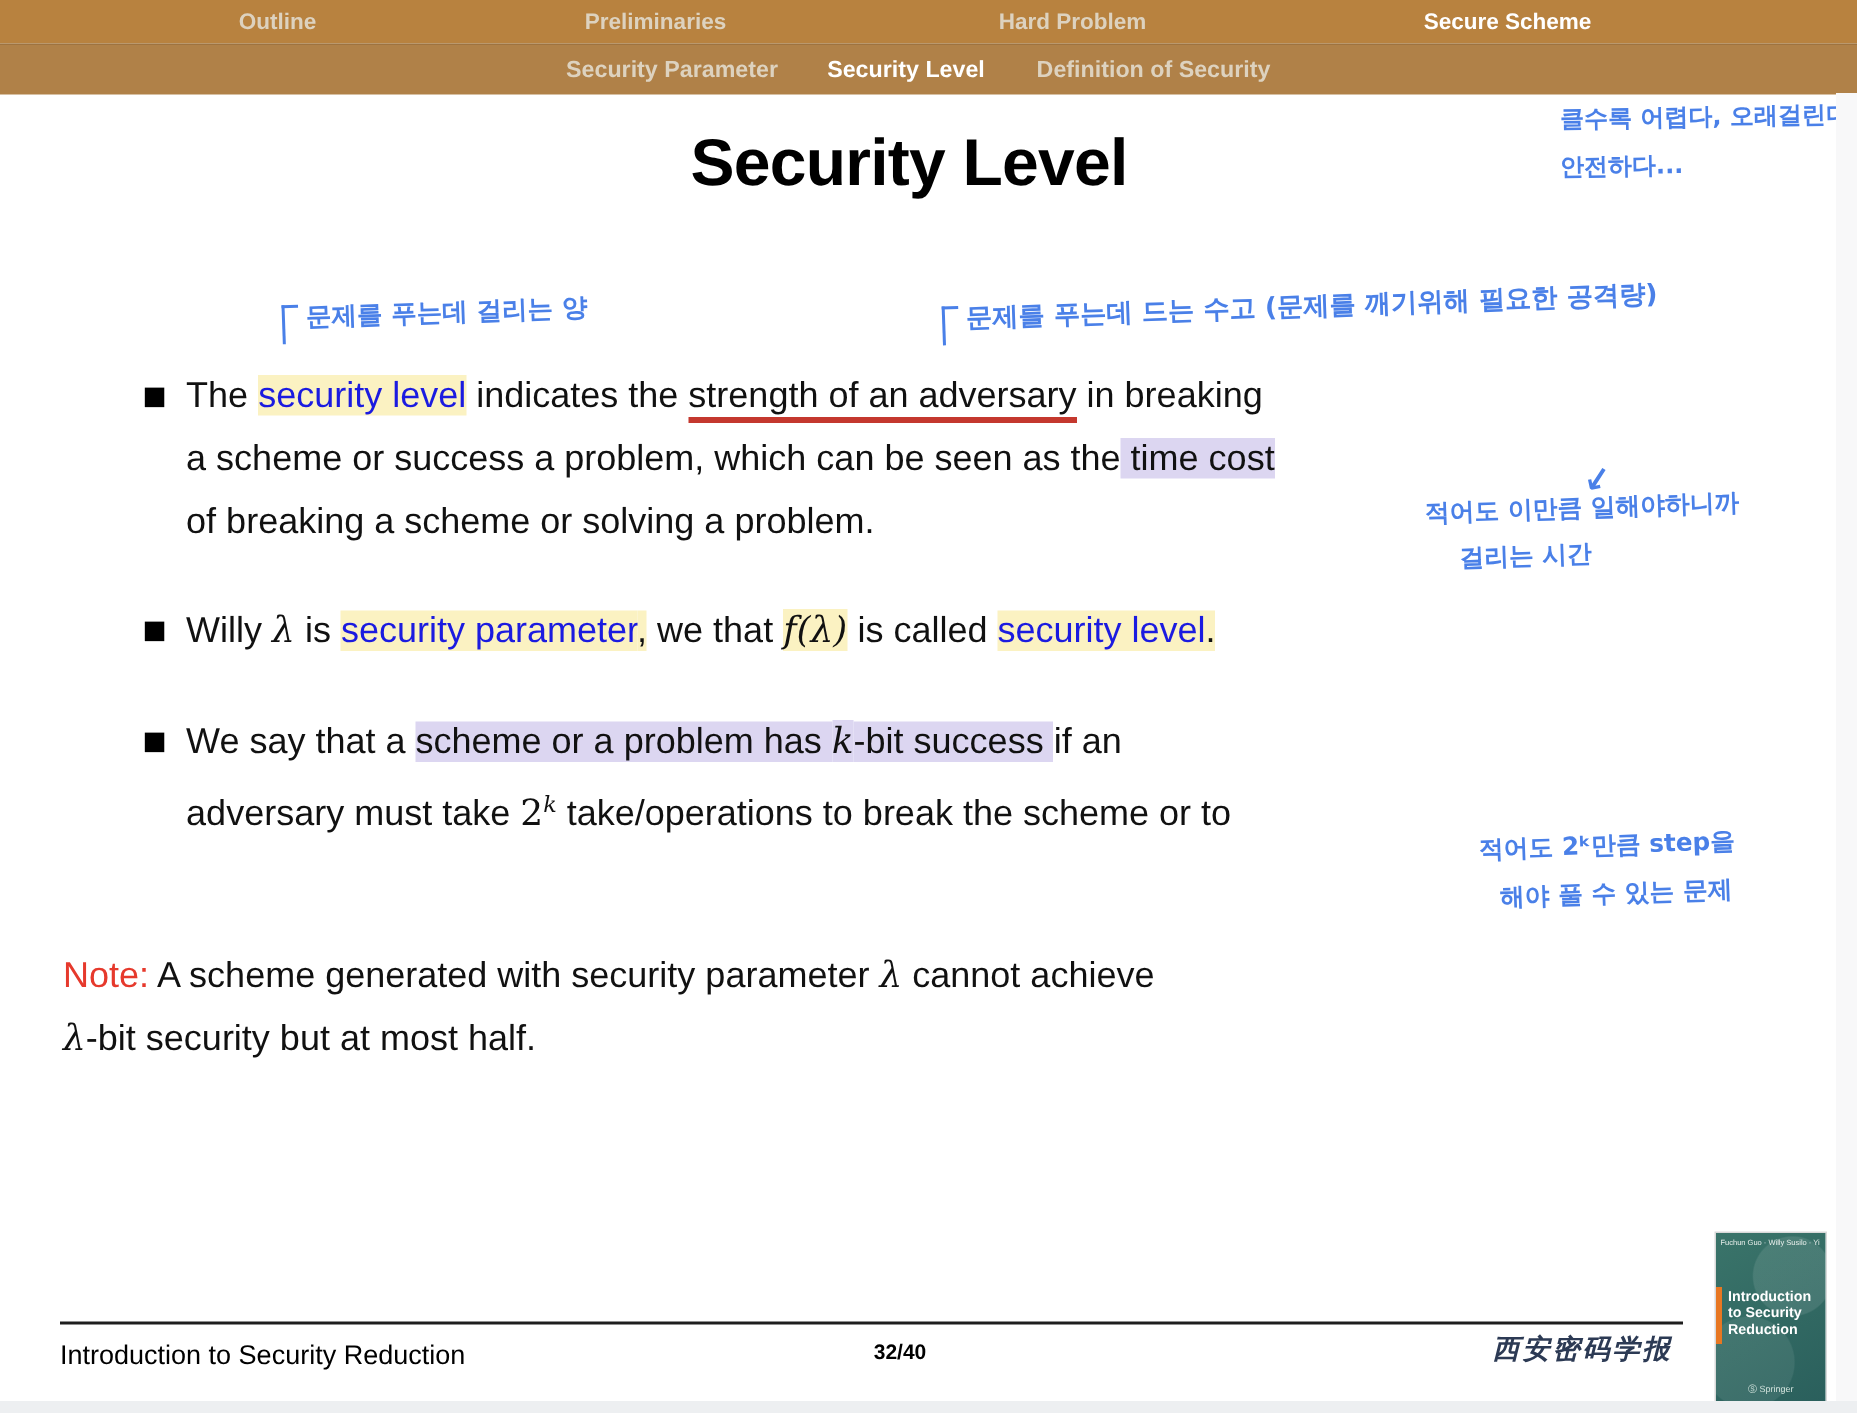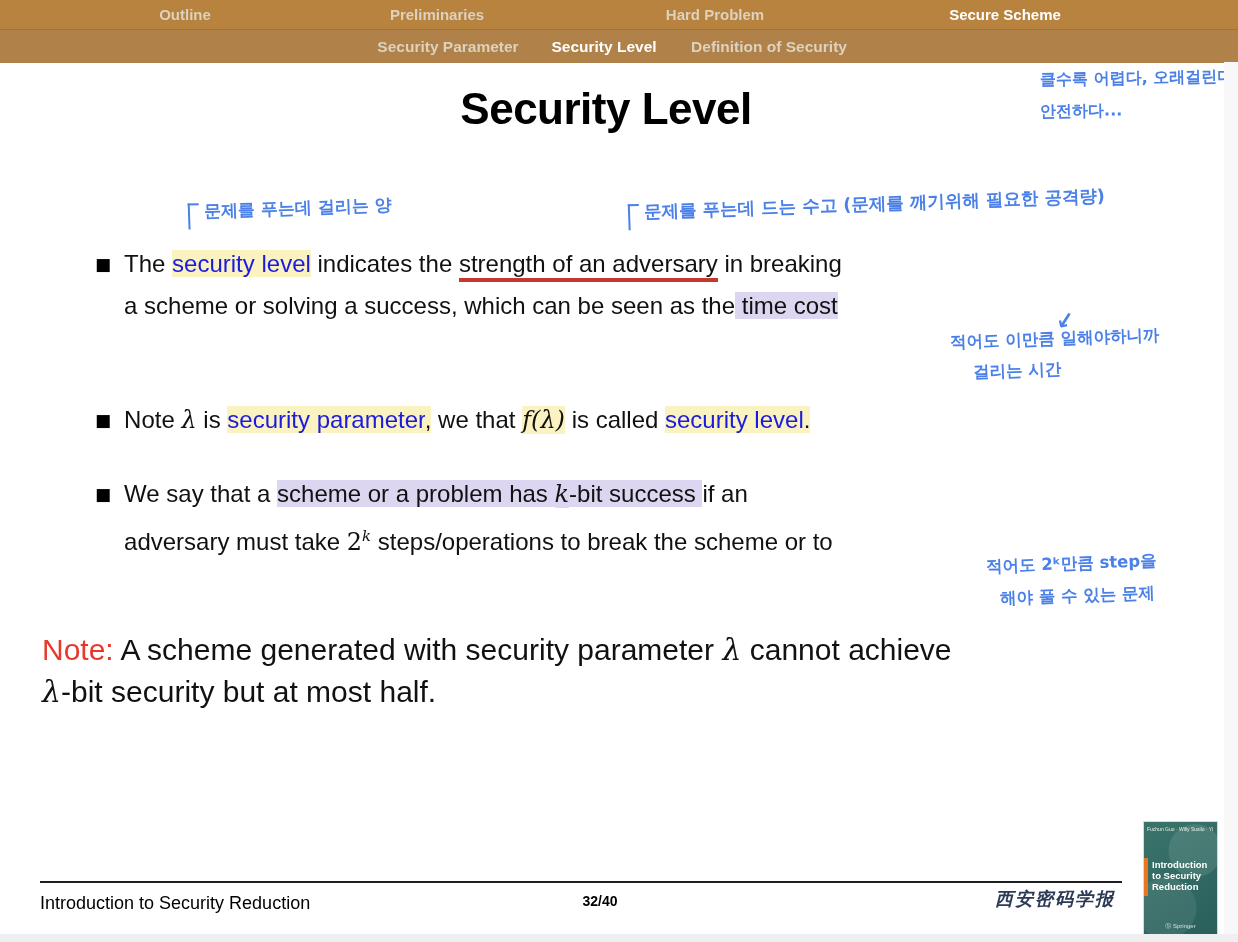--- a/index.html
+++ b/index.html
@@ -21,21 +21,21 @@
   
   .title{position:absolute;left:0;top:84px;width:1212px;text-align:center;
          font-size:44px;font-weight:700;letter-spacing:-0.5px;color:#000;}
 
   .bullet{position:absolute;left:95px;display:flex;align-items:flex-start;}
   .marker{font-family:"DejaVu Sans",sans-serif;font-size:17px;line-height:42px;
           margin-right:13px;color:#000;}
   .btext{font-size:24px;line-height:42px;color:#111;}
   .rline{height:42px;white-space:nowrap;}
   .b1{top:243px;} .b2{top:399px;} .b3{top:473px;}
-  .note{position:absolute;left:42px;top:629px;font-size:30px;line-height:42px;}
+  .note{position:absolute;left:42px;top:629px;font-size:24px;line-height:42px;}
 
   
   .s-blue{color:#1b1be0;}
   .s-red{color:#e6392c;}
   .s-hl-yellow{background:#fbf2c2;}
   .s-hl-lav{background:#dcd6f1;}
   .s-ured{border-bottom:4px solid #c4382e;padding-bottom:1px;}
   .s-math{font-family:"DejaVu Serif",serif;font-style:italic;}
   .s-math-up{font-family:"DejaVu Serif",serif;}
   .s-sup{font-size:.62em;vertical-align:super;}
@@ -110,34 +110,35 @@
   <div class="hand hw-arrow">↙</div>
   <div class="hand hw-tc1">적어도 이만큼 일해야하니까</div>
   <div class="hand hw-tc2">걸리는 시간</div>
   <div class="hand hw-kb1">적어도 2ᵏ만큼 step을</div>
   <div class="hand hw-kb2">해야 풀 수 있는 문제</div>
 
   <div class="bullet b1">
     <span class="marker">■</span>
     <div class="btext">
         <div class="rline"><span>The </span><span class="s-blue s-hl-yellow">security level</span><span> indicates the </span><span class="s-ured">strength of an adversary</span><span> in breaking</span></div>
-        <div class="rline"><span>a scheme or solving a success, which can be seen as the</span><span class="s-hl-lav"> time cost </span></div>
+        <div class="rline"><span>a scheme or success a problem, which can be seen as the</span><span class="s-hl-lav"> time cost </span></div>
+        <div class="rline"><span>of breaking a scheme or solving a problem.</span></div>
       </div>
   </div>
   <div class="bullet b2">
     <span class="marker">■</span>
     <div class="btext">
-        <div class="rline"><span>Note </span><span class="s-math">λ</span><span> is </span><span class="s-blue s-hl-yellow">security parameter</span><span class="s-hl-yellow">,</span><span> we that </span><span class="s-math s-hl-yellow">f(λ)</span><span> is called </span><span class="s-blue s-hl-yellow">security level</span><span class="s-hl-yellow">.</span></div>
+        <div class="rline"><span>Willy </span><span class="s-math">λ</span><span> is </span><span class="s-blue s-hl-yellow">security parameter</span><span class="s-hl-yellow">,</span><span> we that </span><span class="s-math s-hl-yellow">f(λ)</span><span> is called </span><span class="s-blue s-hl-yellow">security level</span><span class="s-hl-yellow">.</span></div>
       </div>
   </div>
   <div class="bullet b3">
     <span class="marker">■</span>
     <div class="btext">
         <div class="rline"><span>We say that a </span><span class="s-hl-lav">scheme or a problem has </span><span class="s-math s-hl-lav">k</span><span class="s-hl-lav">-bit success </span><span>if an</span></div>
-        <div class="rline"><span>adversary must take </span><span class="s-math-up">2</span><span class="s-math s-sup">k</span><span> steps/operations to break the scheme or to</span></div>
+        <div class="rline"><span>adversary must take </span><span class="s-math-up">2</span><span class="s-math s-sup">k</span><span> take/operations to break the scheme or to</span></div>
       </div>
   </div>
 
   <div class="note">
       <div class="rline"><span class="s-red">Note:</span><span> A scheme generated with security parameter </span><span class="s-math">λ</span><span> cannot achieve</span></div>
       <div class="rline"><span class="s-math">λ</span><span>-bit security but at most half.</span></div>
     </div>
 
   <div class="footrule"></div>
   <div class="footleft">Introduction to Security Reduction</div>

